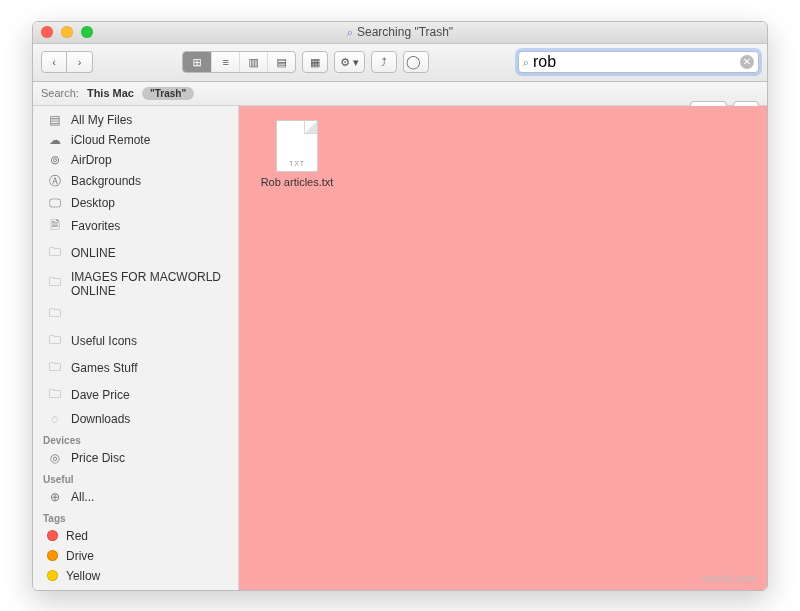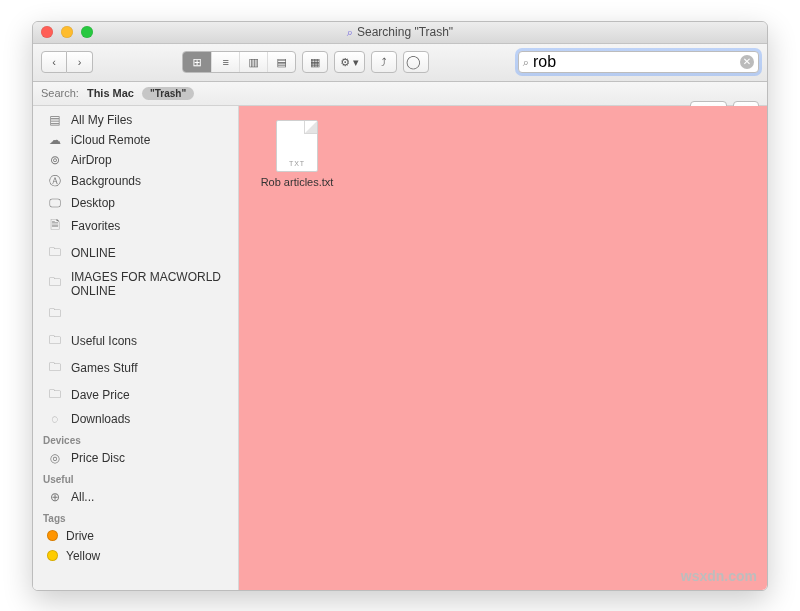--- a/index.html
+++ b/index.html
@@ -137,21 +137,21 @@
     content:""; position:absolute; top:0; right:0;
     width:12px; height:12px; background:linear-gradient(135deg,#fff 49%,#e4e4e4 51%);
     border-left:1px solid #d8d8d8; border-bottom:1px solid #d8d8d8;
   }
   .file .page .ext {
     position:absolute; bottom:4px; left:0; right:0; text-align:center;
     font-size:7px; color:#999; letter-spacing:1px;
   }
   .watermark {
     position:absolute; right:10px; bottom:6px;
-    font-size:14px; color:#bdbdbd;font-weight:bold;
+    font-size:11px; color:#bdbdbd;
   }
 </style>
 </head>
 <body>
 
 <div class="window">
 
   <div class="titlebar">
     <div class="traffic">
       <span class="tl-close"></span>
@@ -256,20 +256,24 @@
           <span class="ico">◎</span>
           <span>Price Disc</span>
         </div>
         <div class="sb-header">Useful</div>
         <div class="sb-item">
           <span class="ico">⊕</span>
           <span>All...</span>
         </div>
         <div class="sb-header">Tags</div>
         <div class="sb-item">
+          <span class="tagdot" style="background: rgb(255, 90, 82);"></span>
+          <span>Red</span>
+        </div>
+        <div class="sb-item">
           <span class="tagdot" style="background: rgb(255, 149, 0);"></span>
           <span>Drive</span>
         </div>
         <div class="sb-item">
           <span class="tagdot" style="background: rgb(255, 204, 0);"></span>
           <span>Yellow</span>
         </div>
       </div>
     <div class="content" id="content">
         <div class="file">

